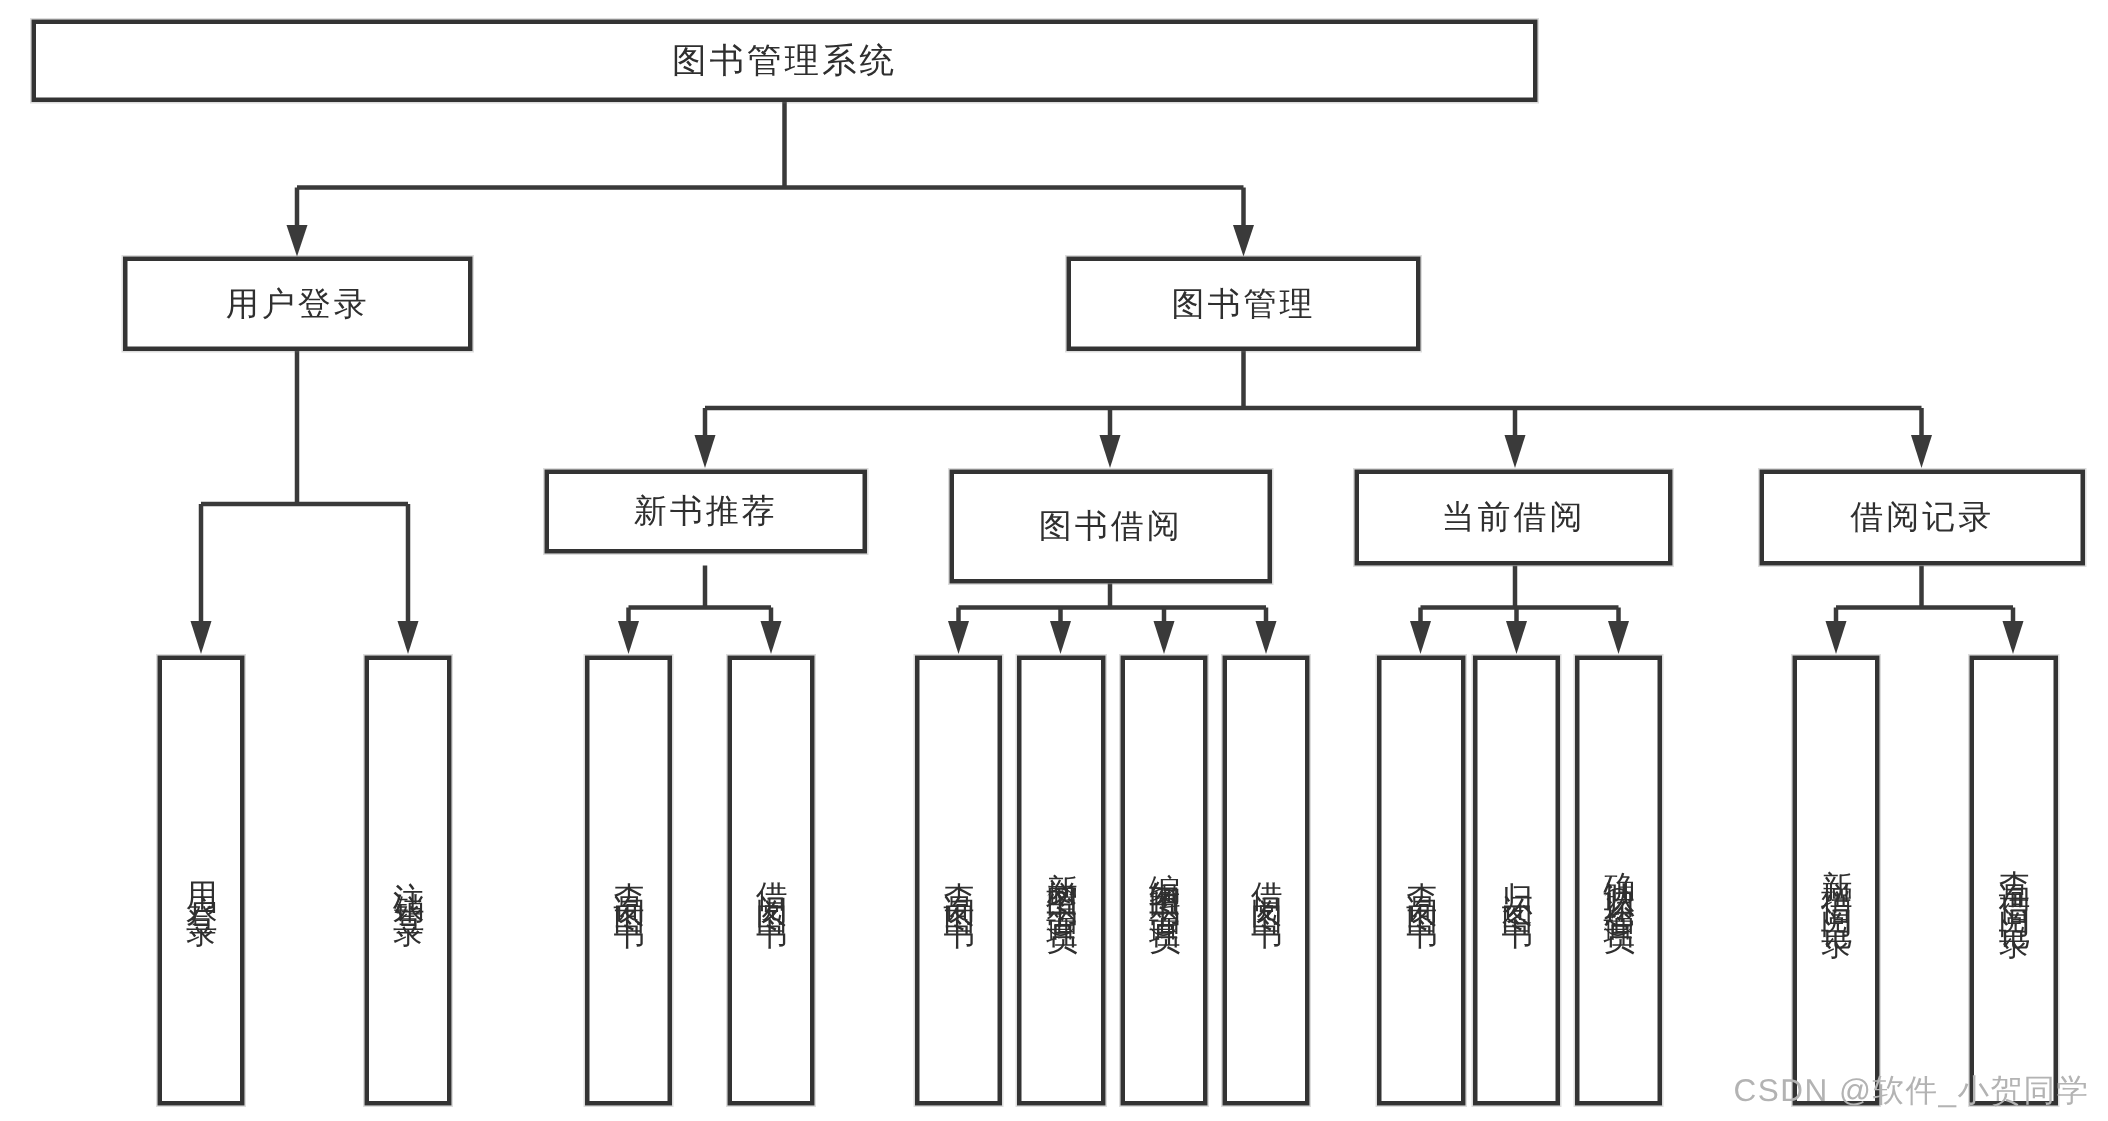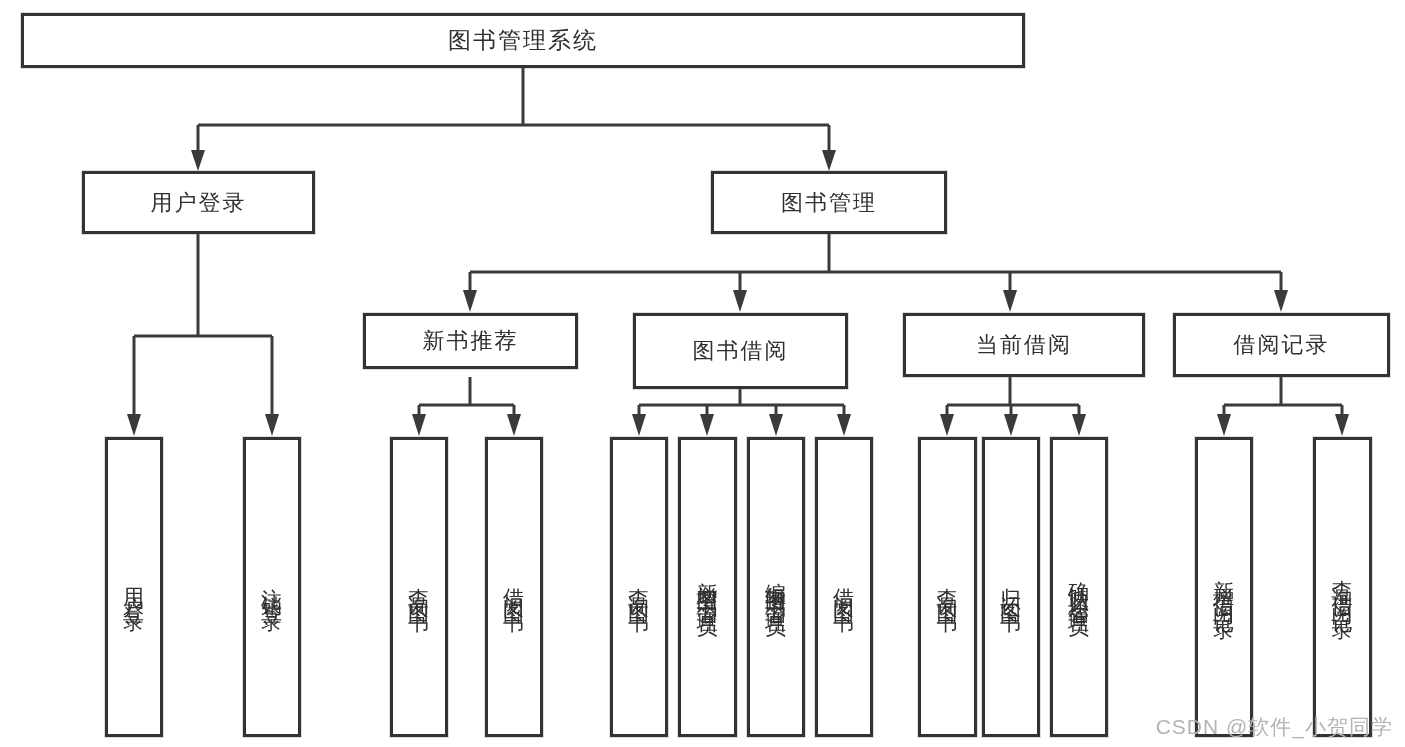--- a/index.html
+++ b/index.html
@@ -130,21 +130,21 @@
     <polygon points="1335,414 1349,414 1342,436"></polygon>
   </svg>
 
   <div class="node hnode root-node" style="left:21px; top:13px; width:1004px; height:55px;">图书管理系统</div>
 
   <div class="node hnode" style="left:82px; top:171px; width:233px; height:63px;">用户登录</div>
   <div class="node hnode" style="left:711px; top:171px; width:236px; height:63px;font-family:Liberation Mono, monospace;">图书管理</div>
 
   <div class="node hnode" style="left:363px; top:313px; width:215px; height:56px;">新书推荐</div>
   <div class="node hnode" style="left:633px; top:313px; width:215px; height:76px;">图书借阅</div>
-  <div class="node hnode" style="left:903px; top:313px; width:242px; height:64px;">当前借阅</div>
+  <div class="node hnode" style="left:903px; top:313px; width:212px; height:64px;">当前借阅</div>
   <div class="node hnode" style="left:1173px; top:313px; width:217px; height:64px;">借阅记录</div>
 
   <div class="node vnode" style="left:105px; top:437px; width:58px; height:300px;">用户登录</div>
   <div class="node vnode" style="left:243px; top:437px; width:58px; height:300px;">注销登录</div>
 
   <div class="node vnode" style="left:390px; top:437px; width:58px; height:300px;">查询图书</div>
   <div class="node vnode" style="left:485px; top:437px; width:58px; height:300px;">借阅图书</div>
 
   <div class="node vnode" style="left:610px; top:437px; width:58px; height:300px;">查询图书</div>
   <div class="node vnode" style="left:678px; top:437px; width:59px; height:300px; letter-spacing:5px;">新增图书（管理员）</div>

